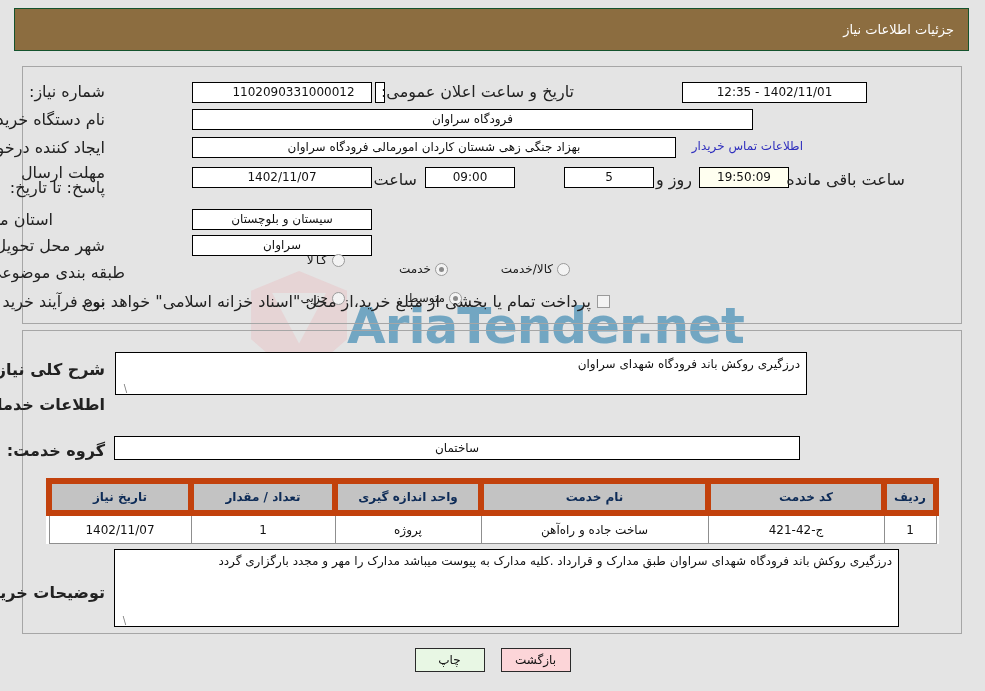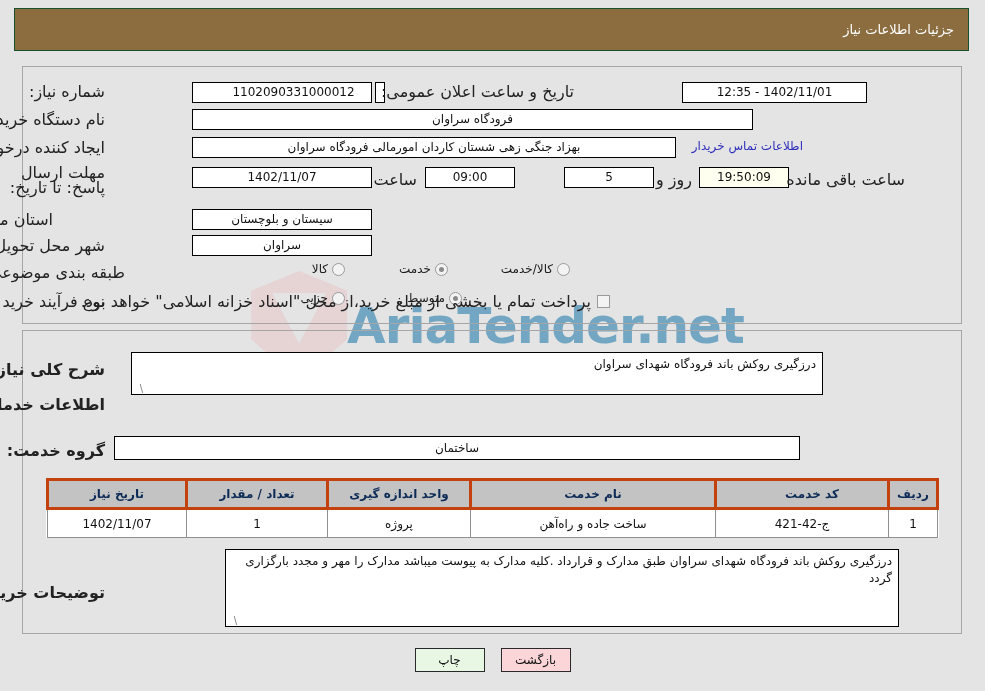--- a/index.html
+++ b/index.html
@@ -114,21 +114,21 @@
   .ta .grip:before{content:"\\";display:block;transform:scaleX(1);}
 
   
   table.grid{
     position:absolute;left:46px;top:478px;width:893px;
     border-collapse:collapse;z-index:3;background:#fff;
     font-size:12px;
   }
   table.grid th{
     background:#c3c3c3;color:#0d2b57;font-weight:bold;
-    border:3px solid #c2410c;height:26px;padding:0 4px;white-space:nowrap;
+    border:6px solid #c2410c;height:26px;padding:0 4px;white-space:nowrap;
   }
   table.grid td{
     background:#ffffff;border:1px solid #8f8f8f;height:27px;
     text-align:center;padding:0 4px;color:#111;
   }
   
   .btns{position:absolute;left:0;right:0;top:648px;display:flex;justify-content:center;gap:16px;z-index:3;}
   .btn{
     border:1px solid #2a2a2a;height:24px;min-width:70px;
     font-size:12px;line-height:22px;text-align:center;
@@ -190,21 +190,21 @@
 <div class="box r" style="position:absolute;right:613px;top:209px;width:180px;z-index:3;">سیستان و بلوچستان</div>
 
 <div class="row" style="right:880px;top:236px;">
   <span class="lbl">شهر محل تحویل:</span>
 </div>
 <div class="box r" style="position:absolute;right:613px;top:235px;width:180px;z-index:3;">سراوان</div>
 
 <div class="row" style="right:860px;top:263px;">
   <span class="lbl">طبقه بندی موضوعی:</span>
 </div>
-<div class="row radio-group" style="right:640px;top:262px;gap:4px;">
+<div class="row radio-group" style="right:640px;top:253px;gap:4px;font-family:Liberation Mono, monospace;">
   <span class="radio"></span>
   <span class="rlabel">کالا</span>
 </div>
 <div class="row radio-group" style="right:537px;top:262px;gap:4px;">
   <span class="radio on"></span>
   <span class="rlabel">خدمت</span>
 </div>
 <div class="row radio-group" style="right:415px;top:262px;gap:4px;">
   <span class="radio"></span>
   <span class="rlabel">کالا/خدمت</span>
@@ -222,21 +222,21 @@
   <span class="rlabel">متوسط</span>
 </div>
 <div class="row" style="right:375px;top:292px;gap:6px;">
   <span class="chk"></span>
   <span class="lbl">پرداخت تمام یا بخشی از مبلغ خرید،از محل "اسناد خزانه اسلامی" خواهد بود.</span>
 </div>
 
 <div class="panel" id="panel-mid"></div>
 
 <span class="lbl b" style="position:absolute;right:880px;top:360px;z-index:3;">شرح کلی نیاز:</span>
-<div class="ta" style="position:absolute;right:162px;top:352px;width:692px;height:43px;z-index:3;">
+<div class="ta" style="position:absolute;right:178px;top:352px;width:692px;height:43px;z-index:3;">
   <span>درزگیری روکش باند فرودگاه شهدای سراوان</span>
   <span class="grip">◢</span>
 </div>
 
 <span class="lbl b" style="position:absolute;right:880px;top:395px;z-index:3;">اطلاعات خدمات مورد نیاز</span>
 
 <span class="lbl b" style="position:absolute;right:880px;top:441px;z-index:3;">گروه خدمت:</span>
 <div class="box r" style="position:absolute;right:185px;top:436px;width:686px;height:24px;line-height:22px;z-index:3;">ساختمان</div>
 
 <table class="grid">
@@ -256,21 +256,21 @@
       <td>ج-42-421</td>
       <td>ساخت جاده و راه‌آهن</td>
       <td>پروژه</td>
       <td>1</td>
       <td>1402/11/07</td>
     </tr>
   </tbody>
 </table>
 
 <span class="lbl b" style="position:absolute;right:880px;top:583px;z-index:3;">توضیحات خریدار:</span>
-<div class="ta" style="position:absolute;right:86px;top:549px;width:674px;height:78px;z-index:3;">
+<div class="ta" style="position:absolute;right:86px;top:549px;width:785px;height:78px;z-index:3;">
   <span>درزگیری روکش باند فرودگاه شهدای سراوان طبق مدارک و قرارداد .کلیه مدارک به پیوست میباشد مدارک را مهر و مجدد بارگزاری گردد</span>
   <span class="grip">◢</span>
 </div>
 
 <div class="btns">
   <div class="btn btn-back">بازگشت</div>
   <div class="btn btn-print">چاپ</div>
 </div>
 
 </body></html>

